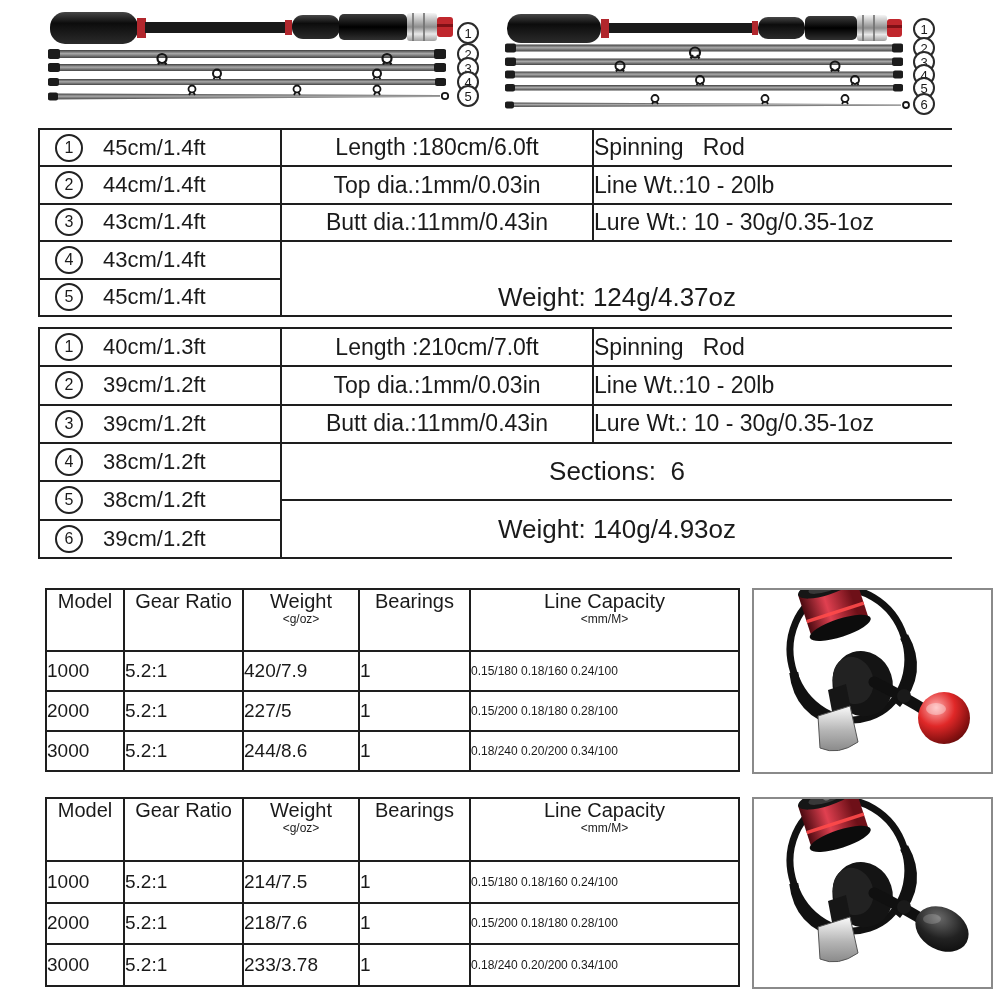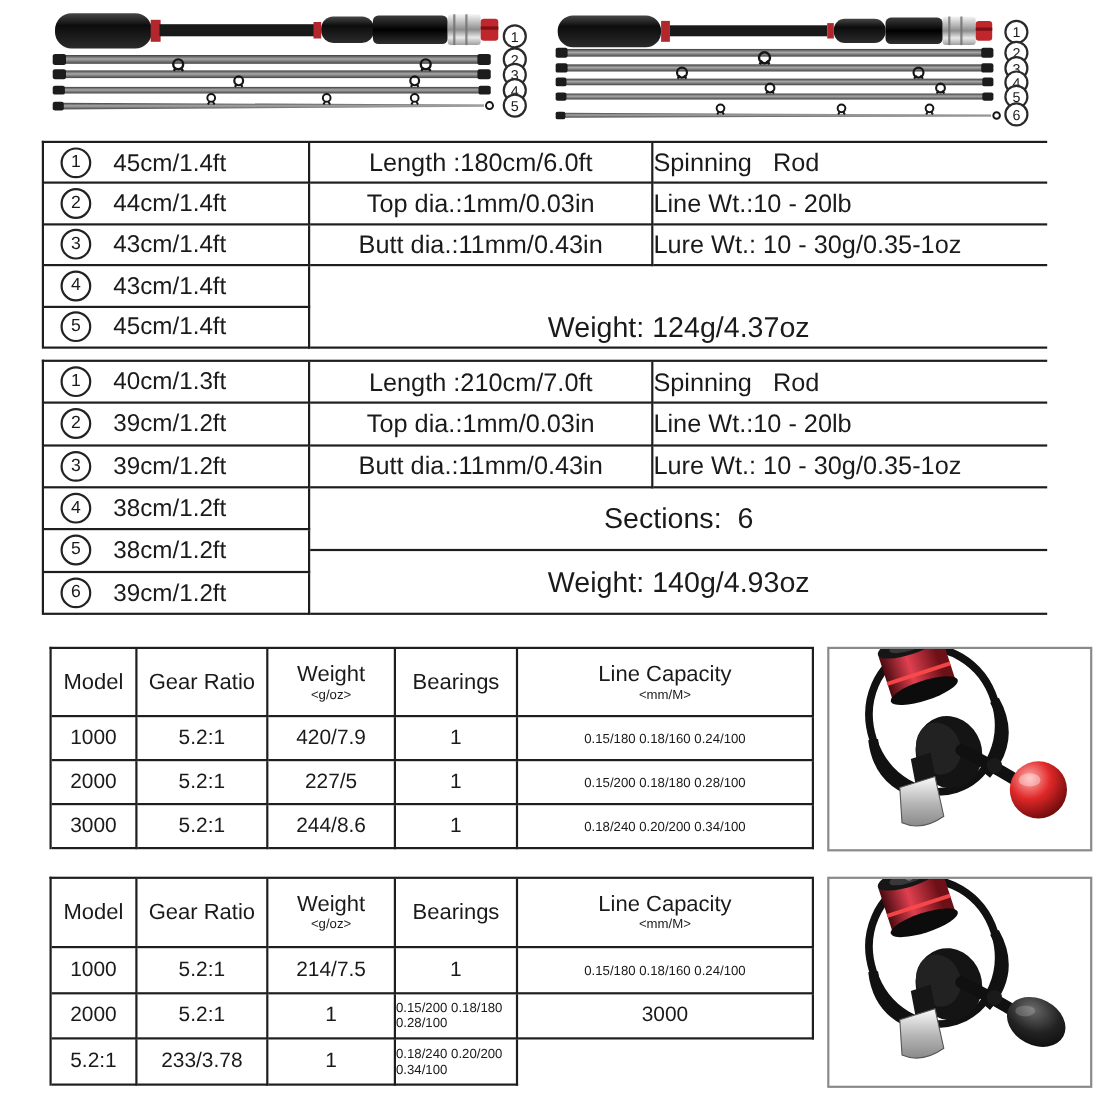--- a/index.html
+++ b/index.html
@@ -13,21 +13,21 @@
   .br{border-right:2px solid #1e1e1e;}
   .numcell{padding-left:15px;gap:20px;font-size:22px;}
   .tnum{width:28px;height:28px;flex:none;border:2px solid #222;border-radius:50%;
         display:flex;align-items:center;justify-content:center;font-size:16px;background:#fff;}
   .c2{justify-content:center;font-size:23px;white-space:pre;}
   .c3{font-size:23px;white-space:pre;}
   .merged{grid-column:2/4;justify-content:center;font-size:26px;white-space:pre;}
   
   .reeltable{position:absolute;display:grid;grid-template-columns:78px 119px 116px 111px 269px;
              border-top:2px solid #1e1e1e;border-left:2px solid #1e1e1e;background:#fff;}
-  .reeltable .cell{border-right:2px solid #1e1e1e;justify-content:center;}
+  .reeltable .cell{border-right:2px solid #1e1e1e;justify-content:flex-start;}
   .hc{flex-direction:column;line-height:1.15;font-size:20px;}
   .unit{font-size:12px;}
   .dc{font-size:19px;}
   .cap{font-size:12px;}
   
   .reelbox{position:absolute;border:2px solid #8a8a8a;background:#fff;}
   
   .circ{position:absolute;width:22px;height:22px;border:2px solid #2a2a2a;border-radius:50%;background:#fff;
         display:flex;align-items:center;justify-content:center;font-size:13px;color:#1a1a1a;box-sizing:border-box;}
 </style>
@@ -348,20 +348,21 @@
       <span>Line Capacity</span>
       <span class="unit">&lt;mm/M&gt;</span>
     </div>
     <div class="cell dc">1000</div>
     <div class="cell dc">5.2:1</div>
     <div class="cell dc">214/7.5</div>
     <div class="cell dc">1</div>
     <div class="cell cap">0.15/180 0.18/160 0.24/100</div>
     <div class="cell dc">2000</div>
     <div class="cell dc">5.2:1</div>
+    <div class="cell dc">218/7.6</div>
     <div class="cell dc">1</div>
     <div class="cell cap">0.15/200 0.18/180 0.28/100</div>
     <div class="cell dc">3000</div>
     <div class="cell dc">5.2:1</div>
     <div class="cell dc">233/3.78</div>
     <div class="cell dc">1</div>
     <div class="cell cap">0.18/240 0.20/200 0.34/100</div>
   </div>
 
   <div class="reelbox" style="left:752px;top:797px;width:237px;height:188px">

